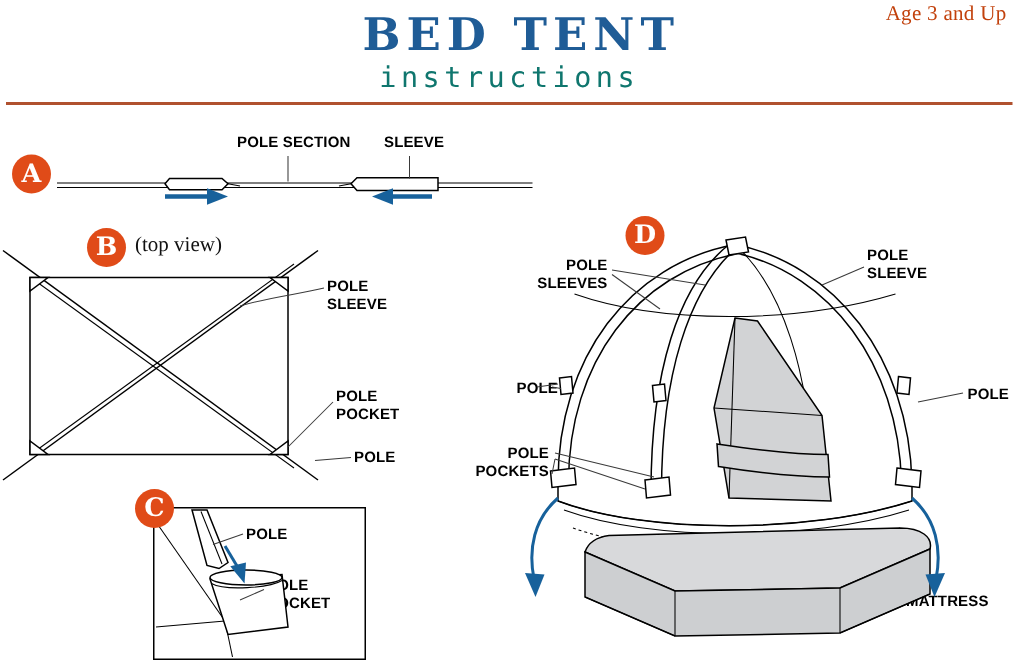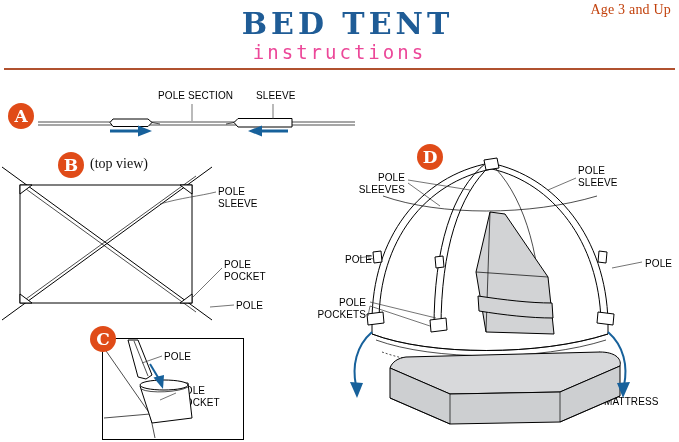--- a/index.html
+++ b/index.html
@@ -39,21 +39,21 @@
     font-size: 30px;
     letter-spacing: 4px;
     color: #1f5c96;
     line-height: 1.05;
     padding-left: 16px;
   }
   #title-sub {
     font-family: "DejaVu Sans Mono", monospace;
     font-size: 19px;
     letter-spacing: 3px;
-    color: #ec4899;
+    color: #0f766e;
     margin-top: 1px;
   }
   #divider {
     position: absolute;
     top: 68px;
     left: 4px;
     width: 671px;
     height: 2px;
     background: #b0512f;
   }
@@ -84,21 +84,21 @@
     font-family: "Liberation Serif", serif;
     font-size: 14px;
     color: #111111;
     text-align: right;
   }
   
   .lbl {
     position: absolute;
     font-family: "Liberation Sans", sans-serif;
     font-size: 10px;
-    font-weight: normal;
+    font-weight: bold;
     color: #000000;
     line-height: 11.5px;
     white-space: pre-line;
     letter-spacing: 0.1px;
   }
   .lbl.right { text-align: right; }
   
   svg.layer {
     position: absolute;
     left: 0;

